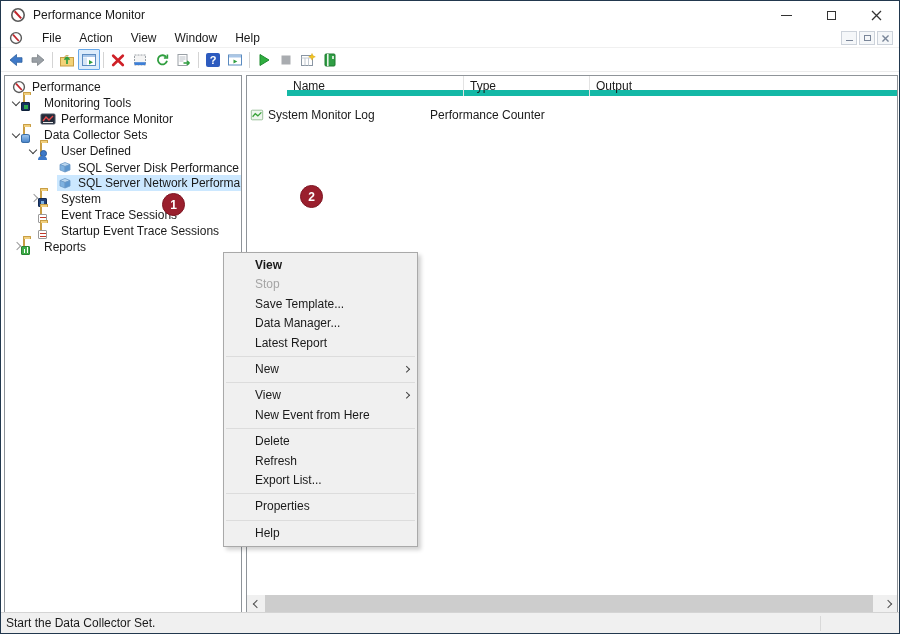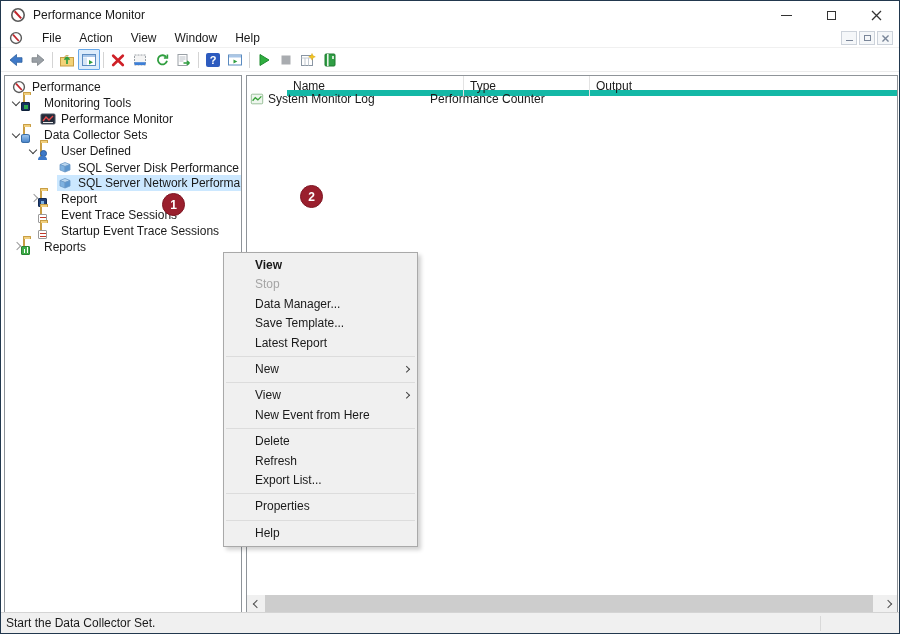--- a/index.html
+++ b/index.html
@@ -84,21 +84,21 @@
     background:repeating-linear-gradient(#c0392b 0 1px, #fff 1px 2.5px); }
   .ov-rep { background:#3fae49; border:1px solid #2b8334; }
   .ov-rep::before { content:""; position:absolute; left:1.5px; bottom:1.5px; width:1.5px; height:4px; background:#fff; }
   .ov-rep::after { content:""; position:absolute; left:4.5px; bottom:1.5px; width:1.5px; height:6px; background:#fff; }
 
   
   .lheader { position:absolute; left:0; top:0; right:0; height:20px; background:#fff;
     border-bottom:6px solid #14b8a6; display:flex;margin-left:40px; }
   .hcell { height:20px; line-height:20px; padding-left:6px; border-right:1px solid #e3e3e3; color:#1a1a1a; }
   .hc-name { width:177px; } .hc-type { width:126px; } .hc-out { flex:1; border-right:none; }
-  .lrow { position:absolute; left:0; top:14px; right:0; height:18px; display:flex; align-items:center; }
+  .lrow { position:absolute; left:0; top:30px; right:0; height:18px; display:flex; align-items:center; }
   .lc-name { width:177px; display:flex; align-items:center; padding-left:3px; }
   .lc-type { width:126px; padding-left:6px; } .lc-out { flex:1; }
   .lrow .tlabel { margin-left:2px; }
 
   
   .hscroll { position:absolute; left:0; right:0; bottom:0; height:17px; background:#f0f0f0; display:flex; }
   .sbtn { width:17px; height:17px; display:flex; align-items:center; justify-content:center; flex:none; }
   .sb-left::before { content:""; width:5px; height:5px; border-left:1.6px solid #505050;
     border-bottom:1.6px solid #505050; transform:rotate(45deg); margin-left:2px; display:block; }
   .sb-right { position:absolute; right:0; bottom:0; }
@@ -323,21 +323,21 @@
                 <polygon points="3,5.5 8,3.5 13,5.5 8,7.5" fill="#bdd8f0" stroke="#6d9bc8" stroke-width="0.8"></polygon>
                 <polygon points="3,5.5 8,7.5 8,13 3,11" fill="#7fb2e0" stroke="#6d9bc8" stroke-width="0.8"></polygon>
                 <polygon points="13,5.5 8,7.5 8,13 13,11" fill="#5d97cf" stroke="#6d9bc8" stroke-width="0.8"></polygon>
               </svg>
             <span class="tlabel">SQL Server Network Performance</span>
           </span>
         </div>
         <div class="trow lvl2">
           <span class="chev col"></span>
           <span class="icon"><span class="folder"><span class="ov ov-sys"></span></span></span>
-          <span class="tlabel">Report</span>
+          <span class="tlabel">System</span>
         </div>
         <div class="trow lvl2">
           <span class="chev"></span>
           <span class="icon"><span class="folder"><span class="ov ov-page"></span></span></span>
           <span class="tlabel">Event Trace Sessions</span>
         </div>
         <div class="trow lvl2">
           <span class="chev"></span>
           <span class="icon"><span class="folder"><span class="ov ov-page"></span></span></span>
           <span class="tlabel">Startup Event Trace Sessions</span>
@@ -370,22 +370,22 @@
       <div class="hscroll">
         <div class="sbtn sb-left"></div>
         <div class="sthumb"></div>
         <div class="sbtn sb-right"></div>
       </div>
     </div>
 
     <div class="ctxmenu">
       <div class="ctxitem bold"><span>View</span></div>
       <div class="ctxitem disabled"><span>Stop</span></div>
+      <div class="ctxitem"><span>Save Template...</span></div>
       <div class="ctxitem"><span>Data Manager...</span></div>
-      <div class="ctxitem"><span>Save Template...</span></div>
       <div class="ctxitem"><span>Latest Report</span></div>
       <div class="ctxsep"></div>
       <div class="ctxitem"><span>New</span><span class="subarrow"></span></div>
       <div class="ctxsep"></div>
       <div class="ctxitem"><span>View</span><span class="subarrow"></span></div>
       <div class="ctxitem"><span>New Event from Here</span></div>
       <div class="ctxsep"></div>
       <div class="ctxitem"><span>Delete</span></div>
       <div class="ctxitem"><span>Refresh</span></div>
       <div class="ctxitem"><span>Export List...</span></div>

